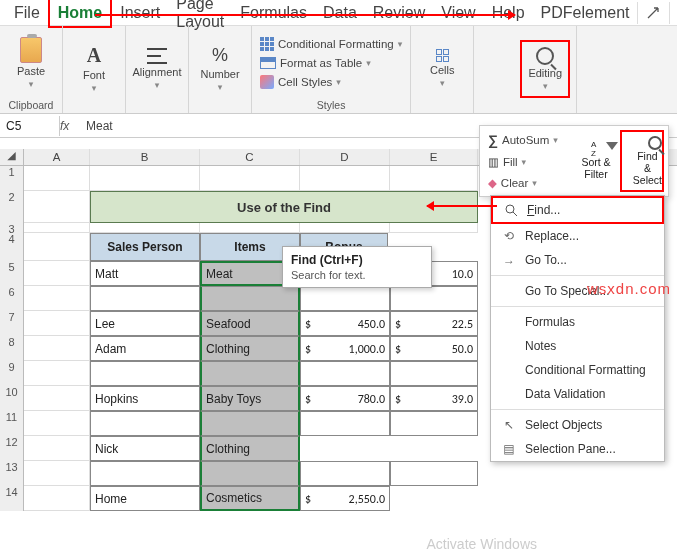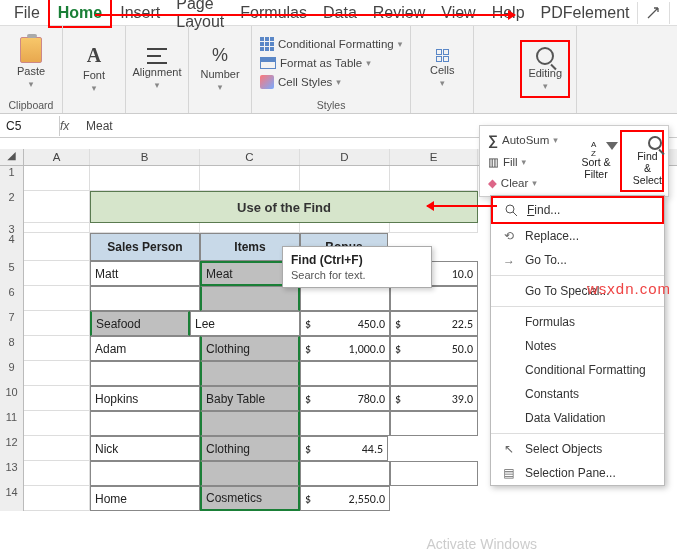--- a/index.html
+++ b/index.html
@@ -322,22 +322,22 @@
         <div class="rowhead">6</div>
         <div class="cell cA"></div>
       <div class="tcell cB"></div>
       <div class="tcell cC selgroup"></div>
       <div class="tcell cD"></div>
       <div class="tcell cE"></div>
     </div>
     <div class="row">
         <div class="rowhead">7</div>
         <div class="cell cA"></div>
+      <div class="tcell cB">Lee</div>
       <div class="tcell cC selgroup">Seafood</div>
-      <div class="tcell cB">Lee</div>
       <div class="tcell cD num curr">450.0</div>
       <div class="tcell cE num curr">22.5</div>
     </div>
     <div class="row">
         <div class="rowhead">8</div>
         <div class="cell cA"></div>
       <div class="tcell cB">Adam</div>
       <div class="tcell cC selgroup">Clothing</div>
       <div class="tcell cD num curr">1,000.0</div>
       <div class="tcell cE num curr">50.0</div>
@@ -347,38 +347,37 @@
         <div class="cell cA"></div>
       <div class="tcell cB"></div>
       <div class="tcell cC selgroup"></div>
       <div class="tcell cD"></div>
       <div class="tcell cE"></div>
     </div>
     <div class="row">
         <div class="rowhead">10</div>
         <div class="cell cA"></div>
       <div class="tcell cB">Hopkins</div>
-      <div class="tcell cC selgroup">Baby Table</div>
+      <div class="tcell cC selgroup">Baby Toys</div>
       <div class="tcell cD num curr">780.0</div>
       <div class="tcell cE num curr">39.0</div>
     </div>
     <div class="row">
         <div class="rowhead">11</div>
         <div class="cell cA"></div>
       <div class="tcell cB"></div>
       <div class="tcell cC selgroup"></div>
       <div class="tcell cD"></div>
       <div class="tcell cE"></div>
     </div>
     <div class="row">
         <div class="rowhead">12</div>
         <div class="cell cA"></div>
       <div class="tcell cB">Nick</div>
       <div class="tcell cC selgroup">Clothing</div>
-      <div class="tcell cE num curr">44.5</div>
     </div>
     <div class="row">
         <div class="rowhead">13</div>
         <div class="cell cA"></div>
       <div class="tcell cB"></div>
       <div class="tcell cC selgroup"></div>
       <div class="tcell cD"></div>
       <div class="tcell cE"></div>
     </div>
     <div class="row">
@@ -429,24 +428,20 @@
   <div class="mi">
       <span class="mi-icon"></span>
       <span>Notes</span>
     </div>
   <div class="mi">
       <span class="mi-icon"></span>
       <span>Conditional Formatting</span>
     </div>
   <div class="mi">
       <span class="mi-icon"></span>
-      <span>Constants</span>
-    </div>
-  <div class="mi">
-      <span class="mi-icon"></span>
       <span>Data Validation</span>
     </div>
   <hr>
   <div class="mi">
       <span class="mi-icon">↖</span>
       <span>Select Objects</span>
     </div>
   <div class="mi">
       <span class="mi-icon">▤</span>
       <span>Selection Pane...</span>

